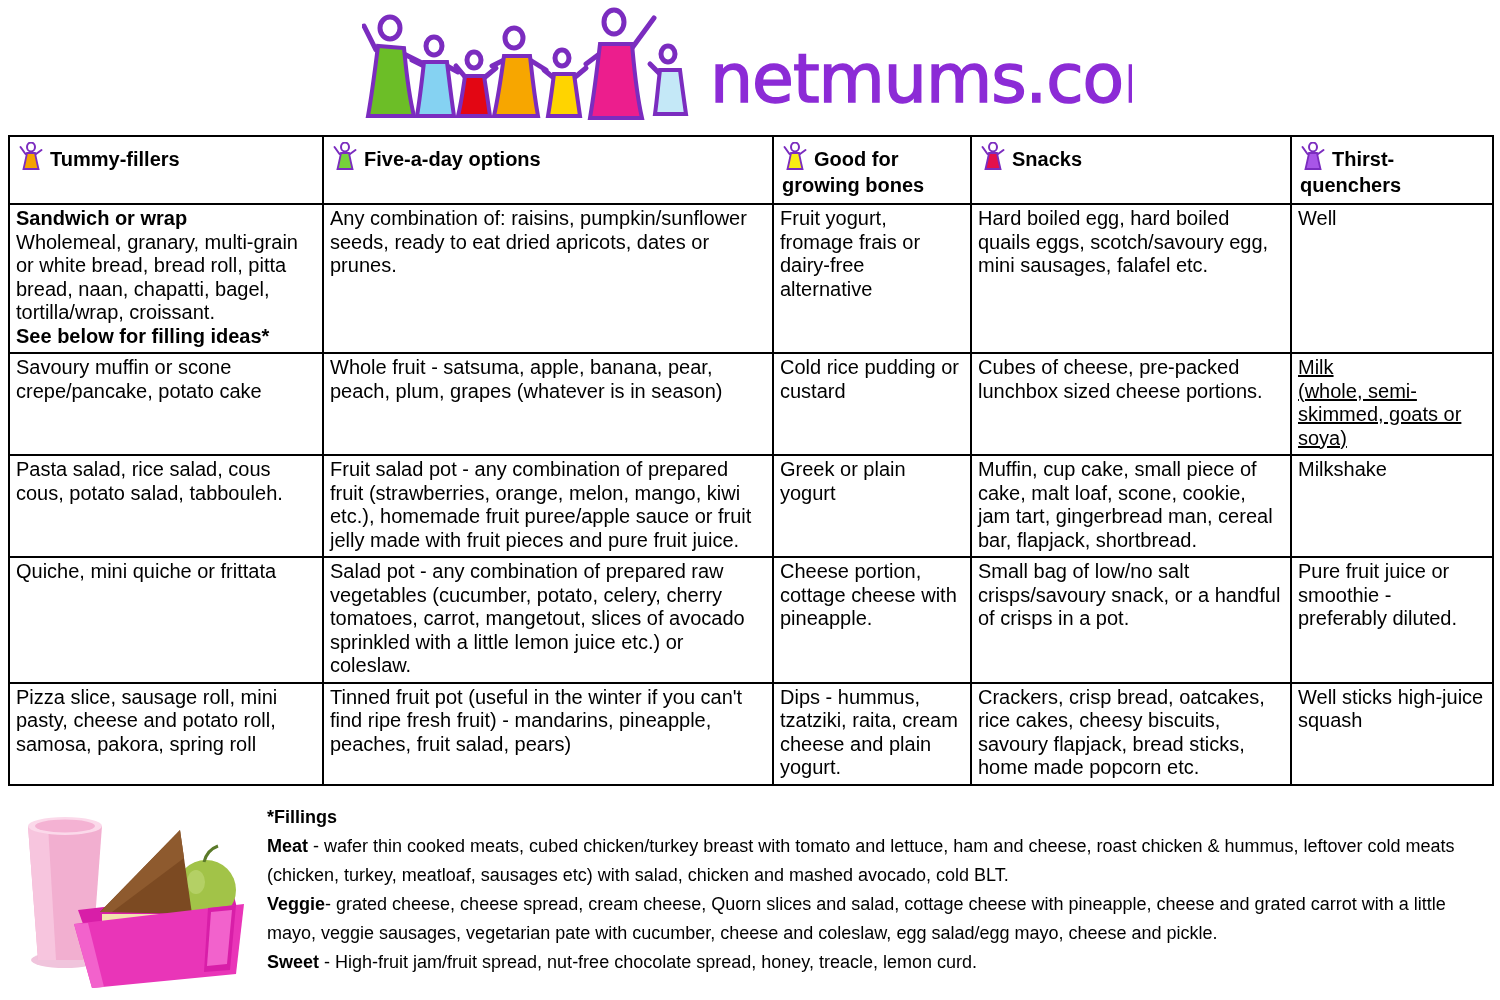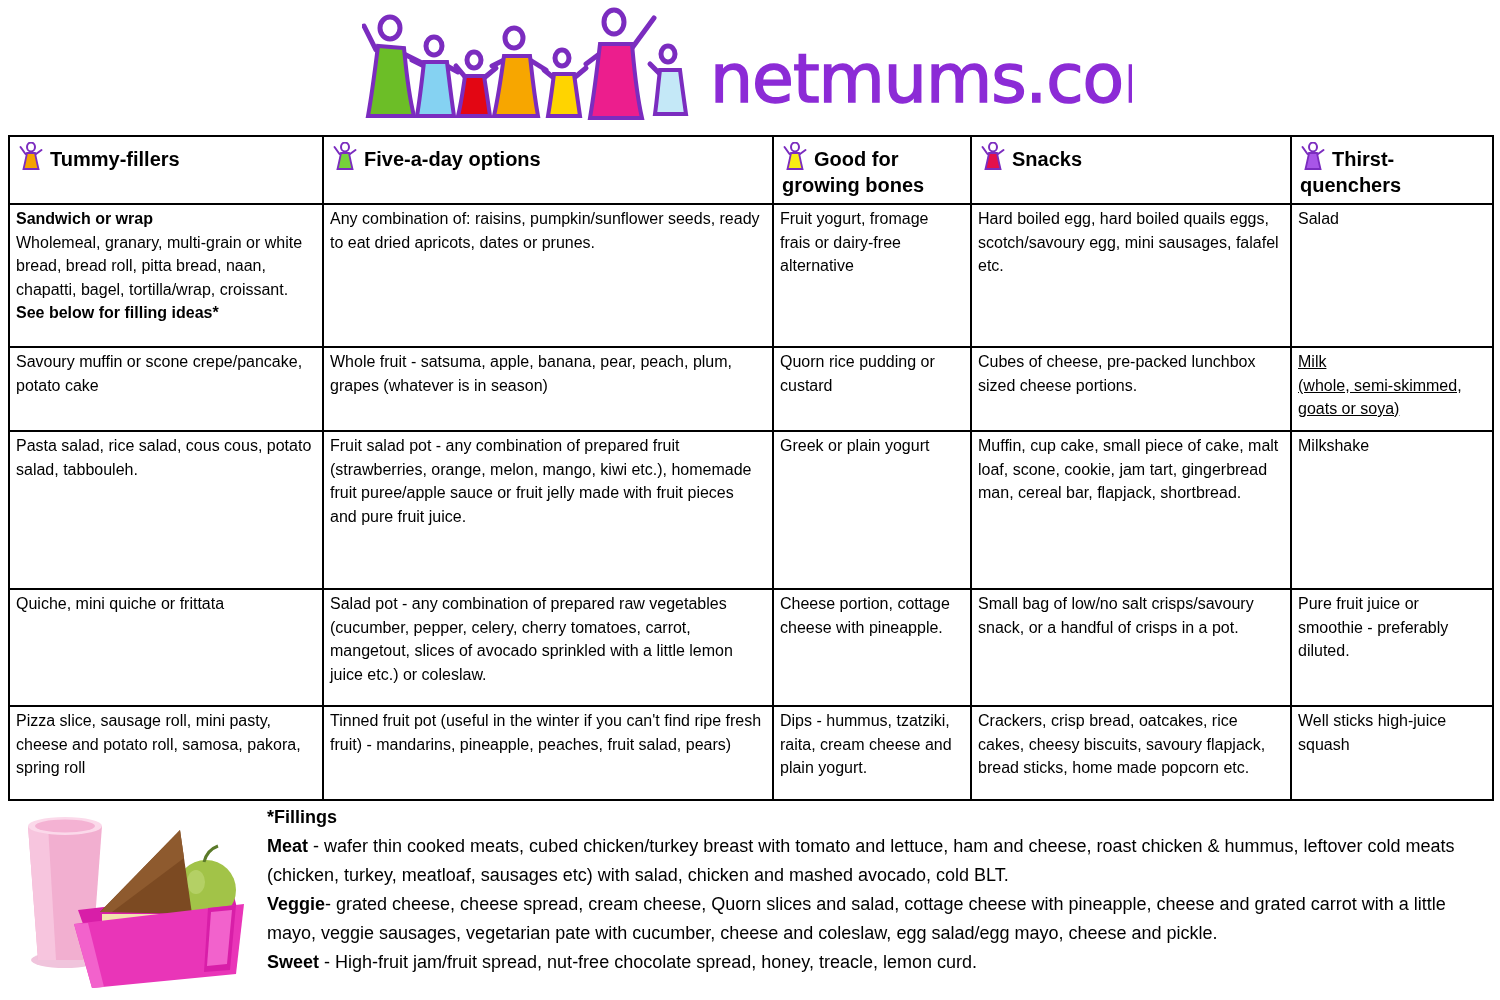--- a/index.html
+++ b/index.html
@@ -10,28 +10,28 @@
   }
   
   .logo { position:absolute; left:362px; top:2px; width:770px; height:130px; }
   
   table.menu {
     position:absolute; left:8px; top:135px; width:1484px;
     border-collapse:collapse; table-layout:fixed;
   }
   th, td {
     border:2px solid #000; vertical-align:top; text-align:left;
-    padding:2px 8px 4px 6px; font-size:16px; line-height:23.5px;
+    padding:2px 8px 4px 6px; font-size:20px; line-height:23.5px;
   }
   th { font-weight:bold; font-size:20px; line-height:26px; padding-top:5px; padding-left:8px;border-radius:28px; }
   .fig-icon { vertical-align:-6px; margin-right:7px; }
   tr.hr  { height:68px; }
   tr.r1  { height:143px; }
   tr.r2  { height:84px; }
-  tr.r3  { height:158px; }
+  tr.r3  { height:102px; }
   tr.r4  { height:117px; }
   tr.r5  { height:94px; }
   td.pre { white-space:pre-line;text-decoration:underline; }
   .b { font-weight:bold; }
   .block { display:block; }
   
   .lunchbox-art { position:absolute; left:8px; top:792px; width:245px; height:205px; }
   .fillings { position:absolute; left:267px; top:803px; width:1205px; font-size:18px; }
   .fillings p { line-height:29px; }
 </style>
@@ -143,40 +143,40 @@
   </thead>
   <tbody>
     <tr class="r1">
       <td>
         <span class="b block">Sandwich or wrap</span><span>Wholemeal, granary, multi-grain or white bread, bread roll, pitta bread, naan, chapatti, bagel, tortilla/wrap, croissant.</span>
         <span class="b block">See below for filling ideas*</span>
       </td>
       <td>Any combination of: raisins, pumpkin/sunflower seeds, ready to eat dried apricots, dates or prunes.</td>
       <td>Fruit yogurt, fromage frais or dairy-free alternative</td>
       <td>Hard boiled egg, hard boiled quails eggs, scotch/savoury egg, mini sausages, falafel etc.</td>
-      <td>Salad</td>
+      <td>Well</td>
     </tr>
     <tr class="r2">
       <td>Savoury muffin or scone crepe/pancake, potato cake</td>
       <td>Whole fruit - satsuma, apple, banana, pear, peach, plum, grapes (whatever is in season)</td>
-      <td>Quorn rice pudding or custard</td>
+      <td>Cold rice pudding or custard</td>
       <td>Cubes of cheese, pre-packed lunchbox sized cheese portions.</td>
       <td class="pre">Milk
 (whole, semi-skimmed, goats or soya)</td>
     </tr>
     <tr class="r3">
       <td>Pasta salad, rice salad, cous cous, potato salad, tabbouleh.</td>
       <td>Fruit salad pot - any combination of prepared fruit (strawberries, orange, melon, mango, kiwi etc.), homemade fruit puree/apple sauce or fruit jelly made with fruit pieces and pure fruit juice.</td>
       <td>Greek or plain yogurt</td>
       <td>Muffin, cup cake, small piece of cake, malt loaf, scone, cookie, jam tart, gingerbread man, cereal bar, flapjack, shortbread.</td>
       <td>Milkshake</td>
     </tr>
     <tr class="r4">
       <td>Quiche, mini quiche or frittata</td>
-      <td>Salad pot - any combination of prepared raw vegetables (cucumber, pepper, celery, cherry tomatoes, carrot, mangetout, slices of avocado sprinkled with a little lemon juice etc.) or coleslaw.</td>
+      <td>Salad pot - any combination of prepared raw vegetables (cucumber, potato, celery, cherry tomatoes, carrot, mangetout, slices of avocado sprinkled with a little lemon juice etc.) or coleslaw.</td>
       <td>Cheese portion, cottage cheese with pineapple.</td>
       <td>Small bag of low/no salt crisps/savoury snack, or a handful of crisps in a pot.</td>
       <td>Pure fruit juice or smoothie - preferably diluted.</td>
     </tr>
     <tr class="r5">
       <td>Pizza slice, sausage roll, mini pasty, cheese and potato roll, samosa, pakora, spring roll</td>
       <td>Tinned fruit pot (useful in the winter if you can't find ripe fresh fruit) - mandarins, pineapple, peaches, fruit salad, pears)</td>
       <td>Dips - hummus, tzatziki, raita, cream cheese and plain yogurt.</td>
       <td>Crackers, crisp bread, oatcakes, rice cakes, cheesy biscuits, savoury flapjack, bread sticks, home made popcorn etc.</td>
       <td>Well sticks high-juice squash</td>

